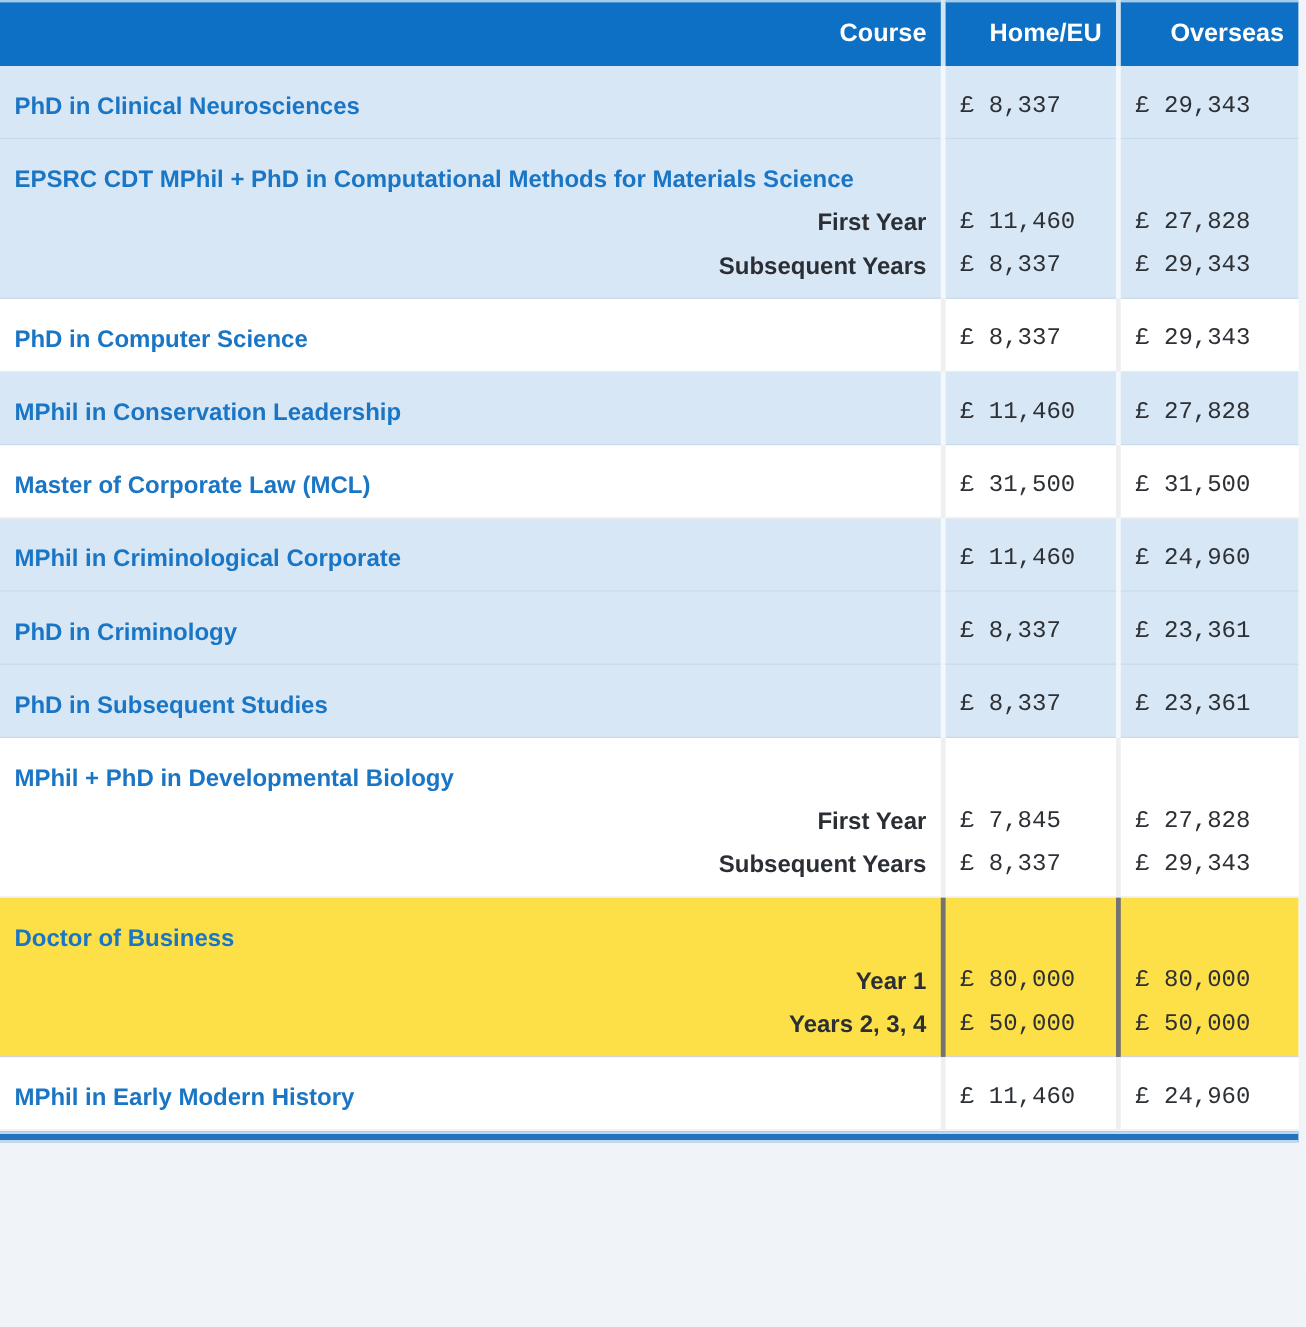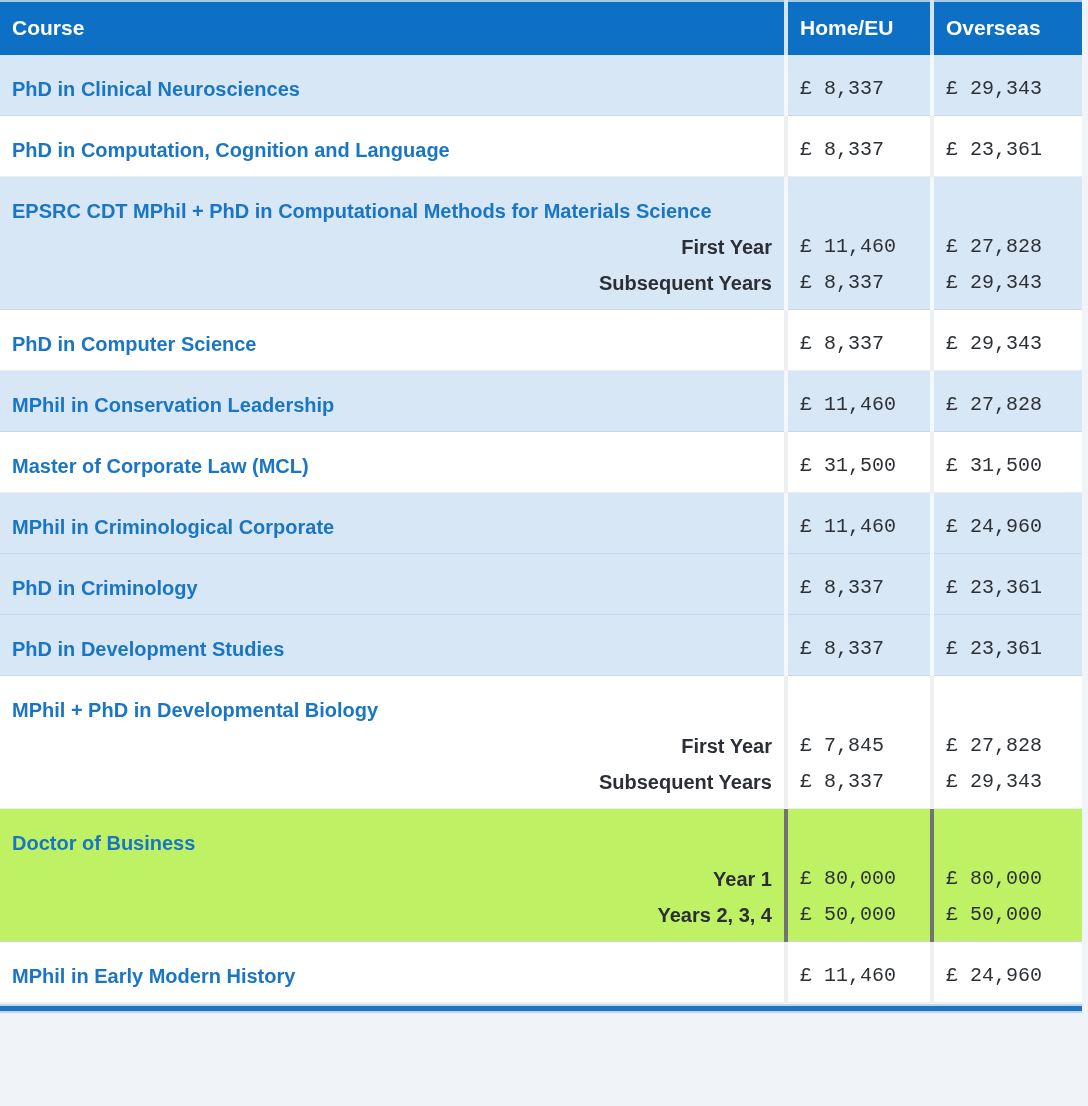--- a/index.html
+++ b/index.html
@@ -18,39 +18,39 @@
   }
   col.c-course  { width: 786px; }
   col.c-home    { width: 146px; }
   col.c-over    { width: 150px; }
 
   thead th {
     background: #0d70c4;
     color: #ffffff;
     font-size: 21px;
     font-weight: bold;
-    text-align: left;
+    text-align: right;
     line-height: 26px;
     padding: 13px 12px 14px 12px;
     border-top: 2px solid #a6cbe9;
   }
   thead th + th { border-left: 4px solid #d3e4f4; }
 
   tbody td {
     font-size: 20px;
     color: #2d3136;
     vertical-align: bottom;
     padding: 16px 12px 8px 12px;
   }
   .line { line-height: 36px; white-space: nowrap; }
   .course-title { line-height: 36px; white-space: normal; }
 
   tr.alt   { background: #d8e7f5; }
   tr.plain { background: #ffffff; }
-  tr.gray  { background: #bef264; }
+  tr.gray  { background: #fde047; }
 
   tr.alt   td { border-bottom: 1px solid #c7d9ea; }
   tr.plain td { border-bottom: 1px solid #eaedef; }
   tr.gray  td { border-bottom: 1px solid #d4d4d8; }
 
   tr.alt   td + td { border-left: 4px solid #f3f8fc; }
   tr.plain td + td { border-left: 4px solid #edeff1; }
   tr.gray  td + td { border-left: 4px solid #737373; }
 
   a.course-link {
@@ -96,31 +96,20 @@
           <td>
             <div class="course-title"><a href="#" class="course-link">PhD in Clinical Neurosciences</a></div>
           </td>
           <td class="fee-cell">
             <div class="line fee">£ 8,337</div>
           </td>
           <td class="fee-cell">
             <div class="line fee">£ 29,343</div>
           </td>
         </tr>
-        <tr class="plain">
-          <td>
-            <div class="course-title"><a href="#" class="course-link">PhD in Computation, Cognition and Language</a></div>
-          </td>
-          <td class="fee-cell">
-            <div class="line fee">£ 8,337</div>
-          </td>
-          <td class="fee-cell">
-            <div class="line fee">£ 23,361</div>
-          </td>
-        </tr>
         <tr class="alt">
           <td>
             <div class="course-title"><a href="#" class="course-link">EPSRC CDT MPhil + PhD in Computational Methods for Materials Science</a></div>
             <div class="line sub-label">First Year</div>
             <div class="line sub-label">Subsequent Years</div>
           </td>
           <td class="fee-cell">
             <div class="line fee">£ 11,460</div>
             <div class="line fee">£ 8,337</div>
           </td>
@@ -179,21 +168,21 @@
           </td>
           <td class="fee-cell">
             <div class="line fee">£ 8,337</div>
           </td>
           <td class="fee-cell">
             <div class="line fee">£ 23,361</div>
           </td>
         </tr>
         <tr class="alt">
           <td>
-            <div class="course-title"><a href="#" class="course-link">PhD in Development Studies</a></div>
+            <div class="course-title"><a href="#" class="course-link">PhD in Subsequent Studies</a></div>
           </td>
           <td class="fee-cell">
             <div class="line fee">£ 8,337</div>
           </td>
           <td class="fee-cell">
             <div class="line fee">£ 23,361</div>
           </td>
         </tr>
         <tr class="plain">
           <td>

